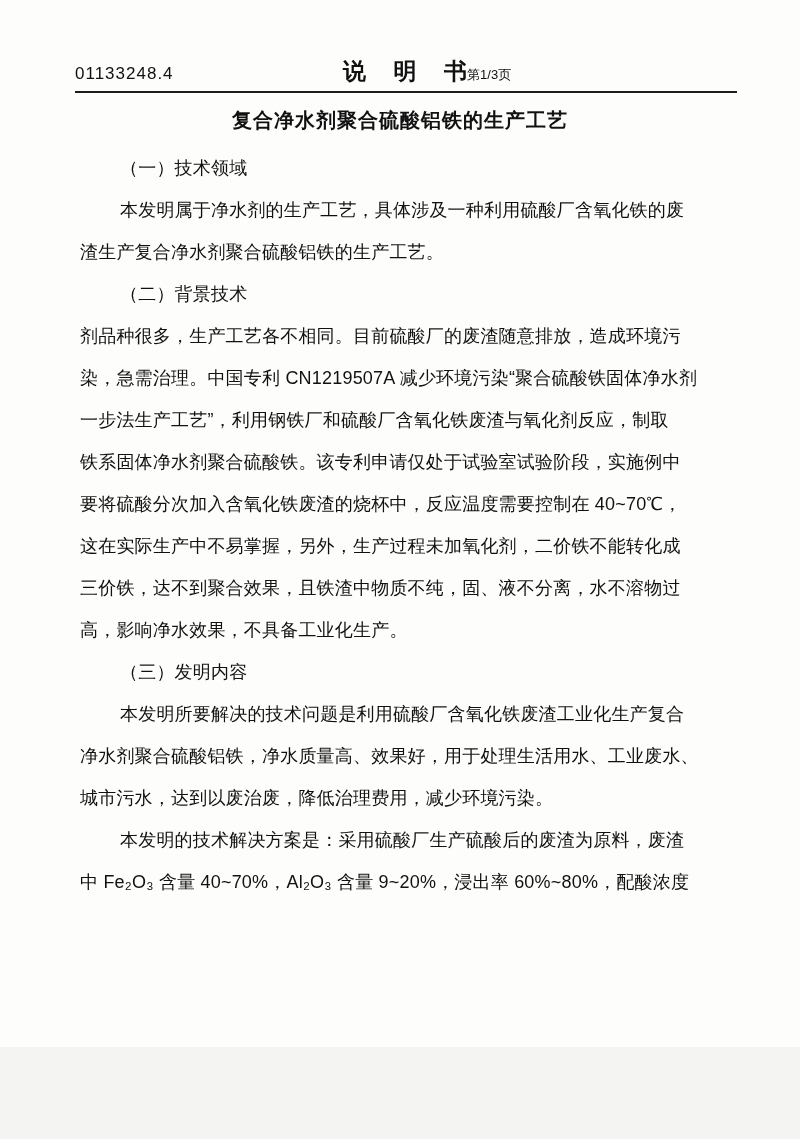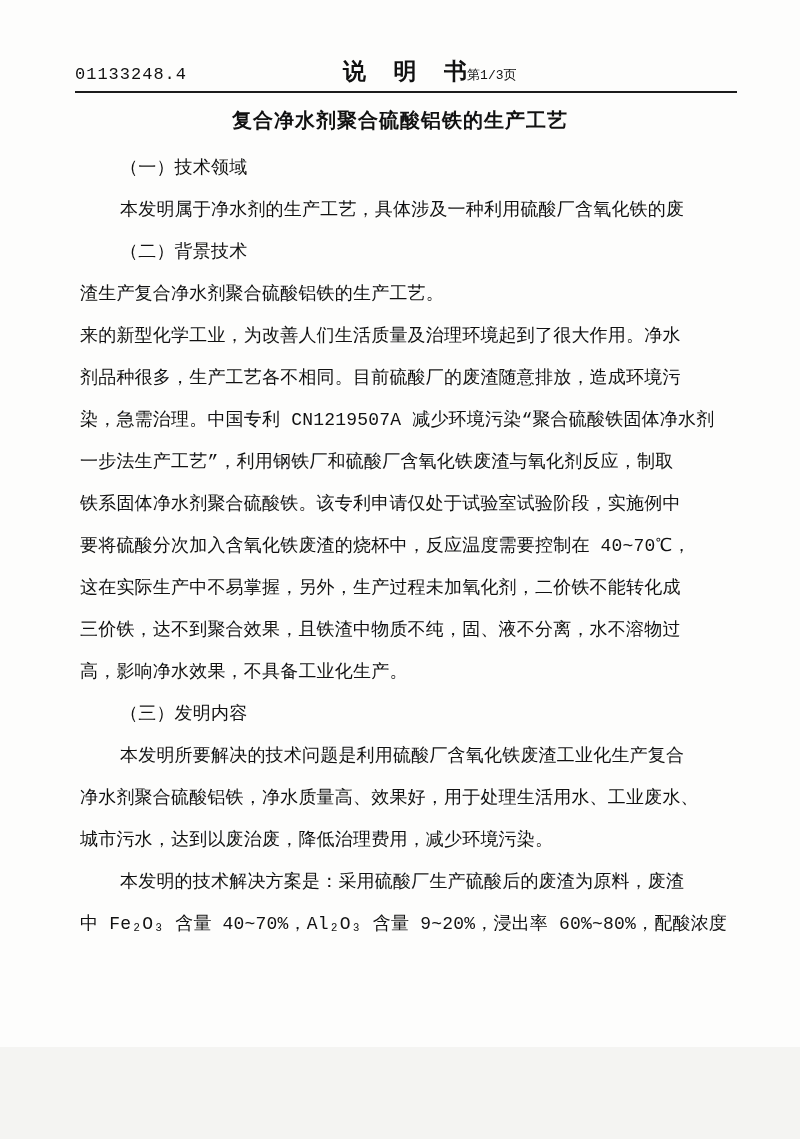--- a/index.html
+++ b/index.html
@@ -7,21 +7,21 @@
     padding: 0;
     background: #f4f4f2;
   }
   .page {
     position: relative;
     width: 800px;
     height: 1047px;
     margin: 0 auto;
     background: #fdfdfc;
     color: #111;
-    font-family: Liberation Mono, monospace;
+    font-family: Liberation Sans, sans-serif;
     overflow: hidden;
   }
   .header {
     position: absolute;
     top: 56px;
     left: 75px;
     right: 65px;
     display: flex;
     align-items: baseline;
   }
@@ -98,23 +98,22 @@
     <div class="page-indicator">第1/3页</div>
   </div>
 
   <div class="header-divider"></div>
 
   <div class="invention-title">复合净水剂聚合硫酸铝铁的生产工艺</div>
 
   <div class="doc-body">
     <div class="line indent">（一）技术领域</div>
     <div class="line indent">本发明属于净水剂的生产工艺，具体涉及一种利用硫酸厂含氧化铁的废</div>
+    <div class="line">渣生产复合净水剂聚合硫酸铝铁的生产工艺。</div>
     <div class="line indent">（二）背景技术</div>
-    <div class="line">渣生产复合净水剂聚合硫酸铝铁的生产工艺。</div>
-    <div class="line">来的新型化学工业，为改善人们生活质量及治理环境起到了很大作用。净水</div>
     <div class="line">剂品种很多，生产工艺各不相同。目前硫酸厂的废渣随意排放，造成环境污</div>
     <div class="line">染，急需治理。中国专利 CN1219507A 减少环境污染“聚合硫酸铁固体净水剂</div>
     <div class="line">一步法生产工艺”，利用钢铁厂和硫酸厂含氧化铁废渣与氧化剂反应，制取</div>
     <div class="line">铁系固体净水剂聚合硫酸铁。该专利申请仅处于试验室试验阶段，实施例中</div>
     <div class="line">要将硫酸分次加入含氧化铁废渣的烧杯中，反应温度需要控制在 40~70℃，</div>
     <div class="line">这在实际生产中不易掌握，另外，生产过程未加氧化剂，二价铁不能转化成</div>
     <div class="line">三价铁，达不到聚合效果，且铁渣中物质不纯，固、液不分离，水不溶物过</div>
     <div class="line">高，影响净水效果，不具备工业化生产。</div>
     <div class="line indent">（三）发明内容</div>
     <div class="line indent">本发明所要解决的技术问题是利用硫酸厂含氧化铁废渣工业化生产复合</div>

